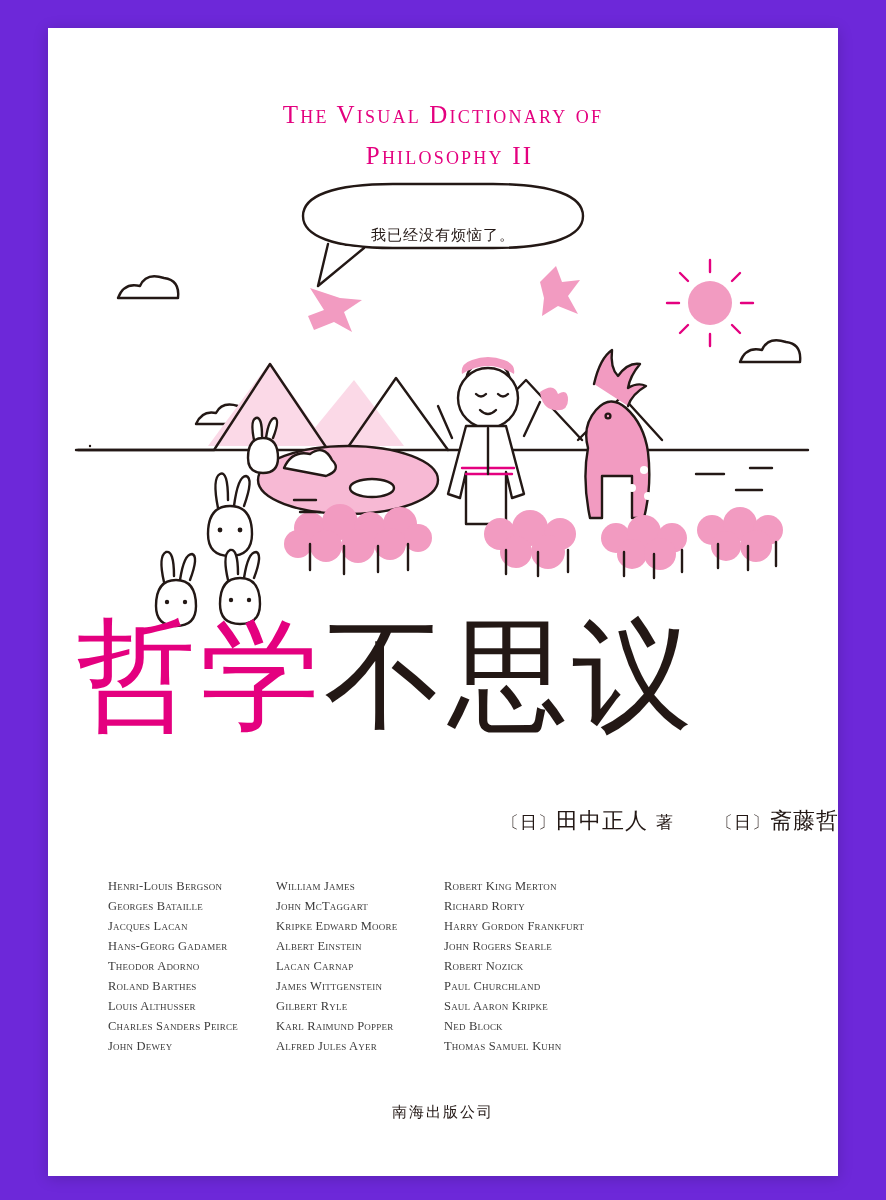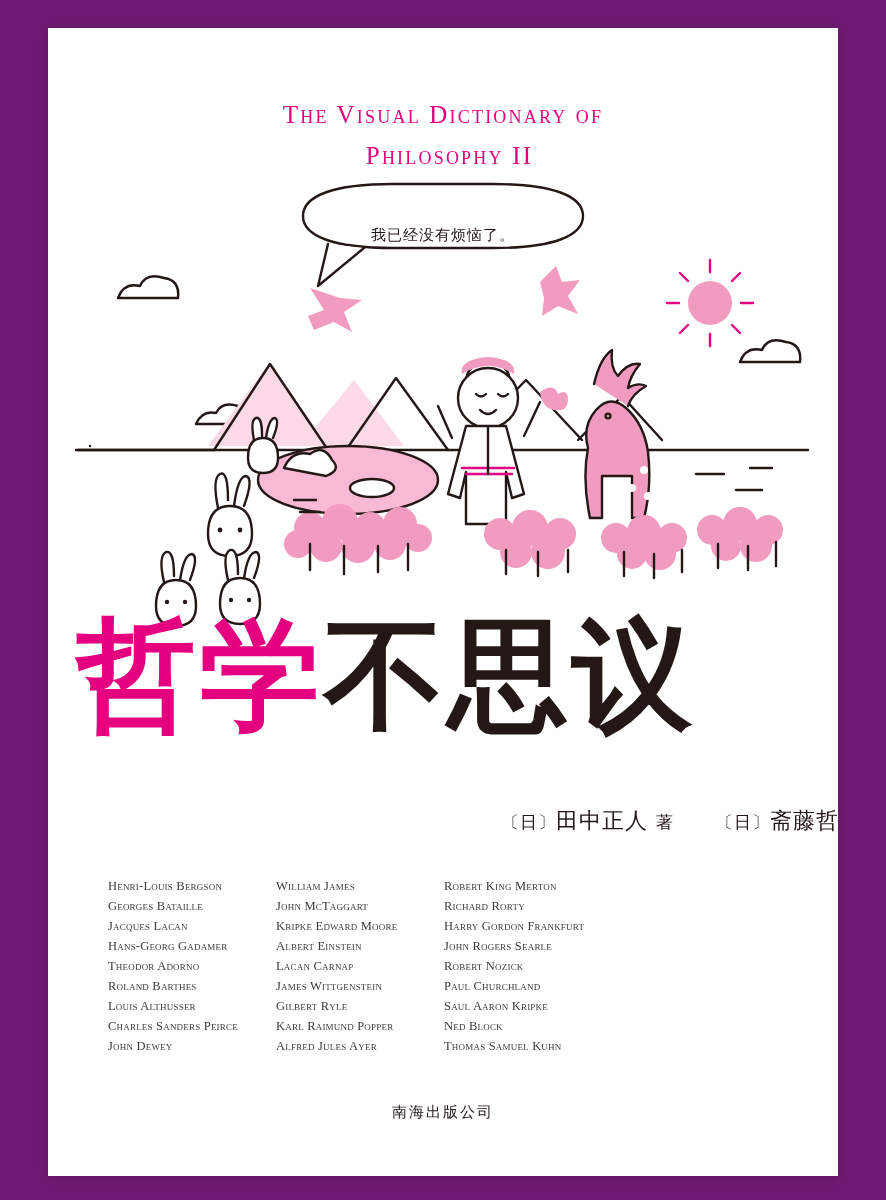--- a/index.html
+++ b/index.html
@@ -10,21 +10,21 @@
   body {
     width: 886px;
     height: 1200px;
     font-family: "Liberation Sans", sans-serif;
     overflow: hidden;
   }
   .page {
     position: relative;
     width: 886px;
     height: 1200px;
-    background: #701a75;
+    background: #6d28d9;
   }
   .cover {
     position: absolute;
     left: 48px;
     top: 28px;
     width: 790px;
     height: 1148px;
     background: #ffffff;
     box-shadow: 0 2px 14px rgba(0,0,0,0.18);
     overflow: hidden;
@@ -69,21 +69,21 @@
   }
 
   
   .cn-title {
     position: absolute;
     left: 0;
     top: 588px;
     width: 676px;
     text-align: center;
     font-family: "DejaVu Sans", sans-serif;
-    font-weight: bold;
+    font-weight: normal;
     font-size: 120px;
     line-height: 1;
     letter-spacing: 4px;
     white-space: nowrap;
   }
   .cn-title .pink { color: #e4007f; }
   .cn-title .dark { color: #231815; }
 
   
   .authors {

